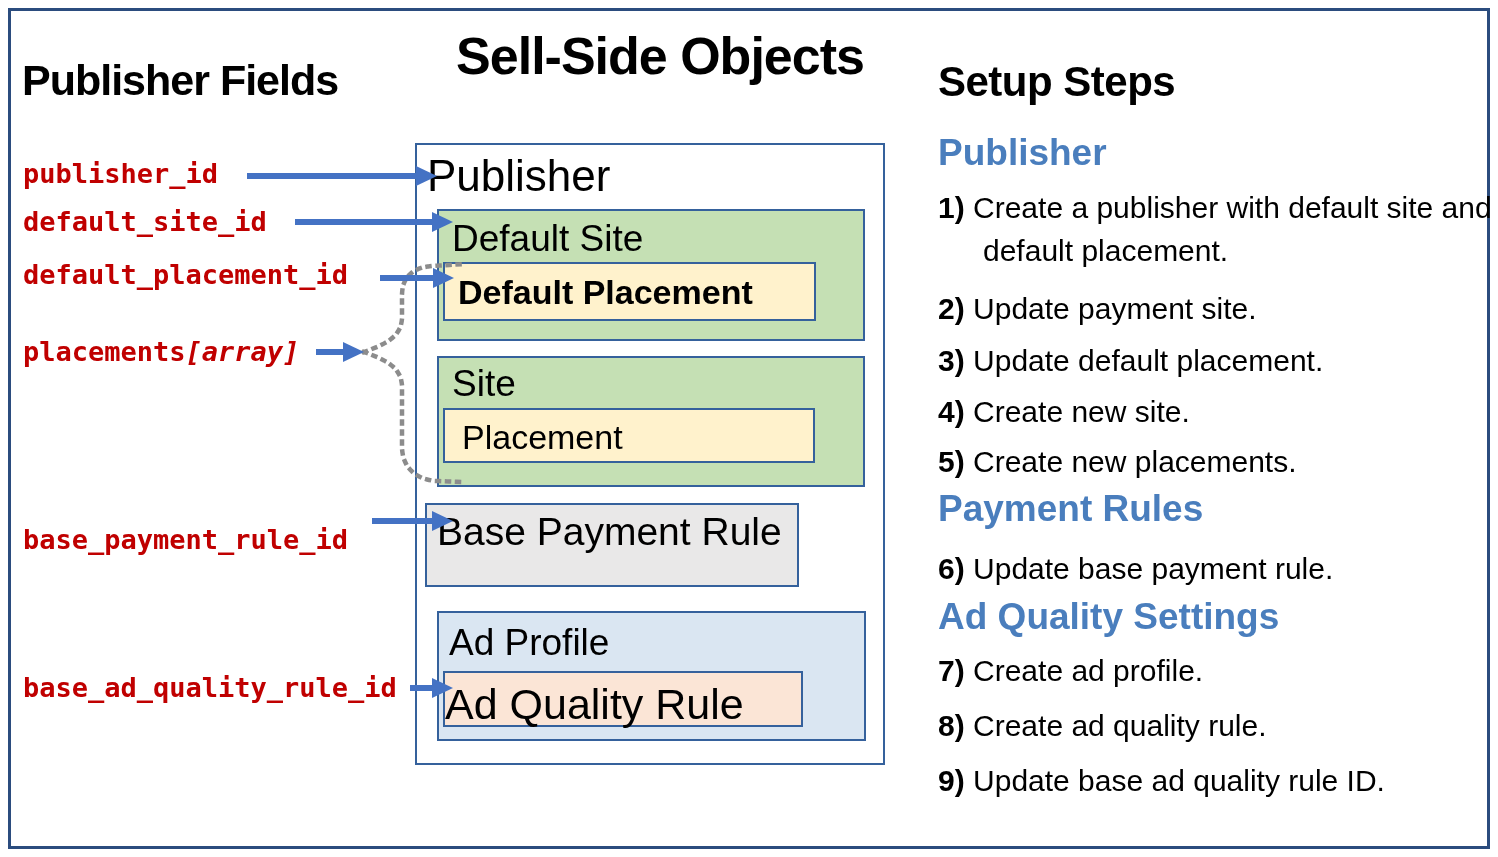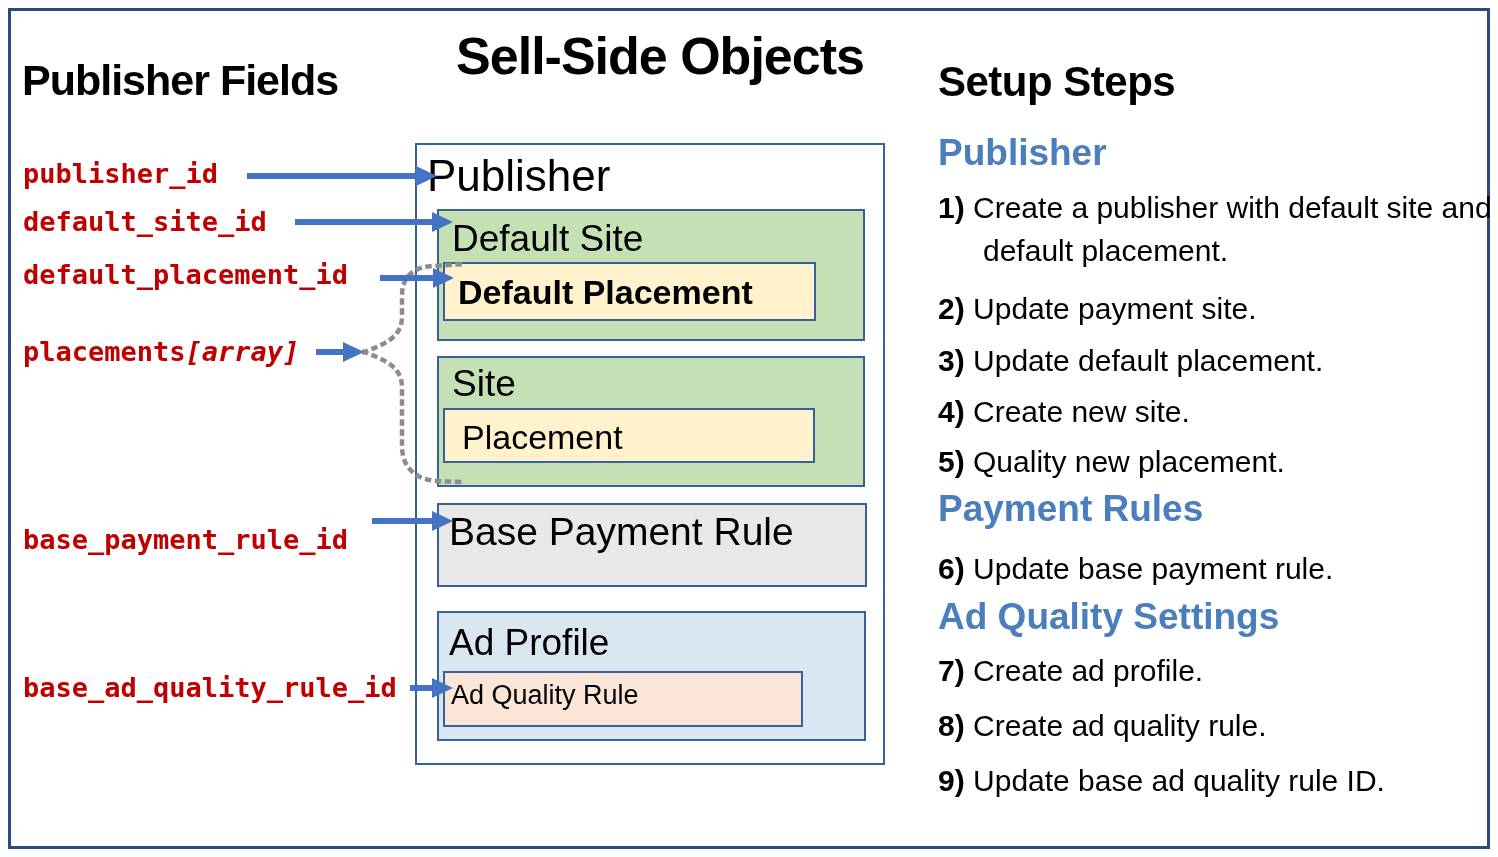--- a/index.html
+++ b/index.html
@@ -22,33 +22,33 @@
          font-weight:700;font-size:27px;color:var(--field-red);white-space:nowrap;}
   .f1{top:158px}.f2{top:206px}.f3{top:259px}.f4{top:336px}.f5{top:524px}.f6{top:672px}
   .field .it{font-style:italic;}
 
   .pub-box{left:415px;top:143px;width:470px;height:622px;background:#fff;
            border:2px solid var(--border-blue);box-sizing:border-box;}
   .pub-label{left:10px;top:6px;font-size:44px;white-space:nowrap;}
   .obox{position:absolute;border:2px solid var(--border-blue);box-sizing:border-box;}
   .default-site{left:20px;top:64px;width:428px;height:132px;background:var(--box-green);}
   .site-box{left:20px;top:211px;width:428px;height:131px;background:var(--box-green);}
-  .bpr-box{left:20px;top:358px;width:430px;height:84px;background:var(--box-gray);}
+  .bpr-box{left:8px;top:358px;width:374px;height:84px;background:var(--box-gray);}
   .adp-box{left:20px;top:466px;width:429px;height:130px;background:var(--box-blue);}
   .defplc-box{left:4px;top:51px;width:373px;height:59px;background:var(--box-cream);font-weight:bold;}
   .plc-box{left:4px;top:50px;width:372px;height:55px;background:var(--box-cream);}
   .aqr-box{left:4px;top:58px;width:360px;height:56px;background:var(--box-peach);}
   .box-label{position:absolute;white-space:nowrap;}
   .lbl-ds{left:13px;top:7px;font-size:37px;}
   .lbl-site{left:13px;top:5px;font-size:37px;}
   .lbl-dp{left:13px;top:9px;font-size:34px;}
   .lbl-plc{left:17px;top:8px;font-size:34px;}
   .lbl-bpr{left:10px;top:5px;font-size:39px;}
   .lbl-adp{left:10px;top:9px;font-size:37px;}
-  .lbl-aqr{left:6px;top:7px;font-size:27px;}
+  .lbl-aqr{left:0;top:7px;font-size:43px;}
 
   .sec-head{left:938px;font-size:37px;font-weight:700;color:var(--heading-blue);white-space:nowrap;}
   .sh1{top:132px}.sh2{top:488px}.sh3{top:596px}
   .step{left:938px;width:548px;font-size:30px;line-height:43px;
         padding-left:45px;text-indent:-45px;}
   .step b{font-weight:700;}
   .s1{top:186px}.s2{top:287px}.s3{top:339px}.s4{top:390px}.s5{top:440px}
   .s6{top:547px}.s7{top:649px}.s8{top:704px}.s9{top:759px}
 
   svg.overlay{position:absolute;left:0;top:0;pointer-events:none;}
@@ -97,21 +97,21 @@
         <div class="box-label lbl-aqr">Ad Quality Rule</div>
       </div>
     </div>
   </div>
 
   <div class="abs sec-head sh1">Publisher</div>
   <div class="abs step s1"><b>1)</b> <span>Create a publisher with default site and default placement.</span></div>
   <div class="abs step s2"><b>2)</b> <span>Update payment site.</span></div>
   <div class="abs step s3"><b>3)</b> <span>Update default placement.</span></div>
   <div class="abs step s4"><b>4)</b> <span>Create new site.</span></div>
-  <div class="abs step s5"><b>5)</b> <span>Quality new placement.</span></div>
+  <div class="abs step s5"><b>5)</b> <span>Create new placements.</span></div>
 
   <div class="abs sec-head sh2">Payment Rules</div>
   <div class="abs step s6"><b>6)</b> <span>Update base payment rule.</span></div>
 
   <div class="abs sec-head sh3">Ad Quality Settings</div>
   <div class="abs step s7"><b>7)</b> <span>Create ad profile.</span></div>
   <div class="abs step s8"><b>8)</b> <span>Create ad quality rule.</span></div>
   <div class="abs step s9"><b>9)</b> <span>Update base ad quality rule ID.</span></div>
 
   <svg class="overlay" width="1498" height="857" viewBox="0 0 1498 857">

